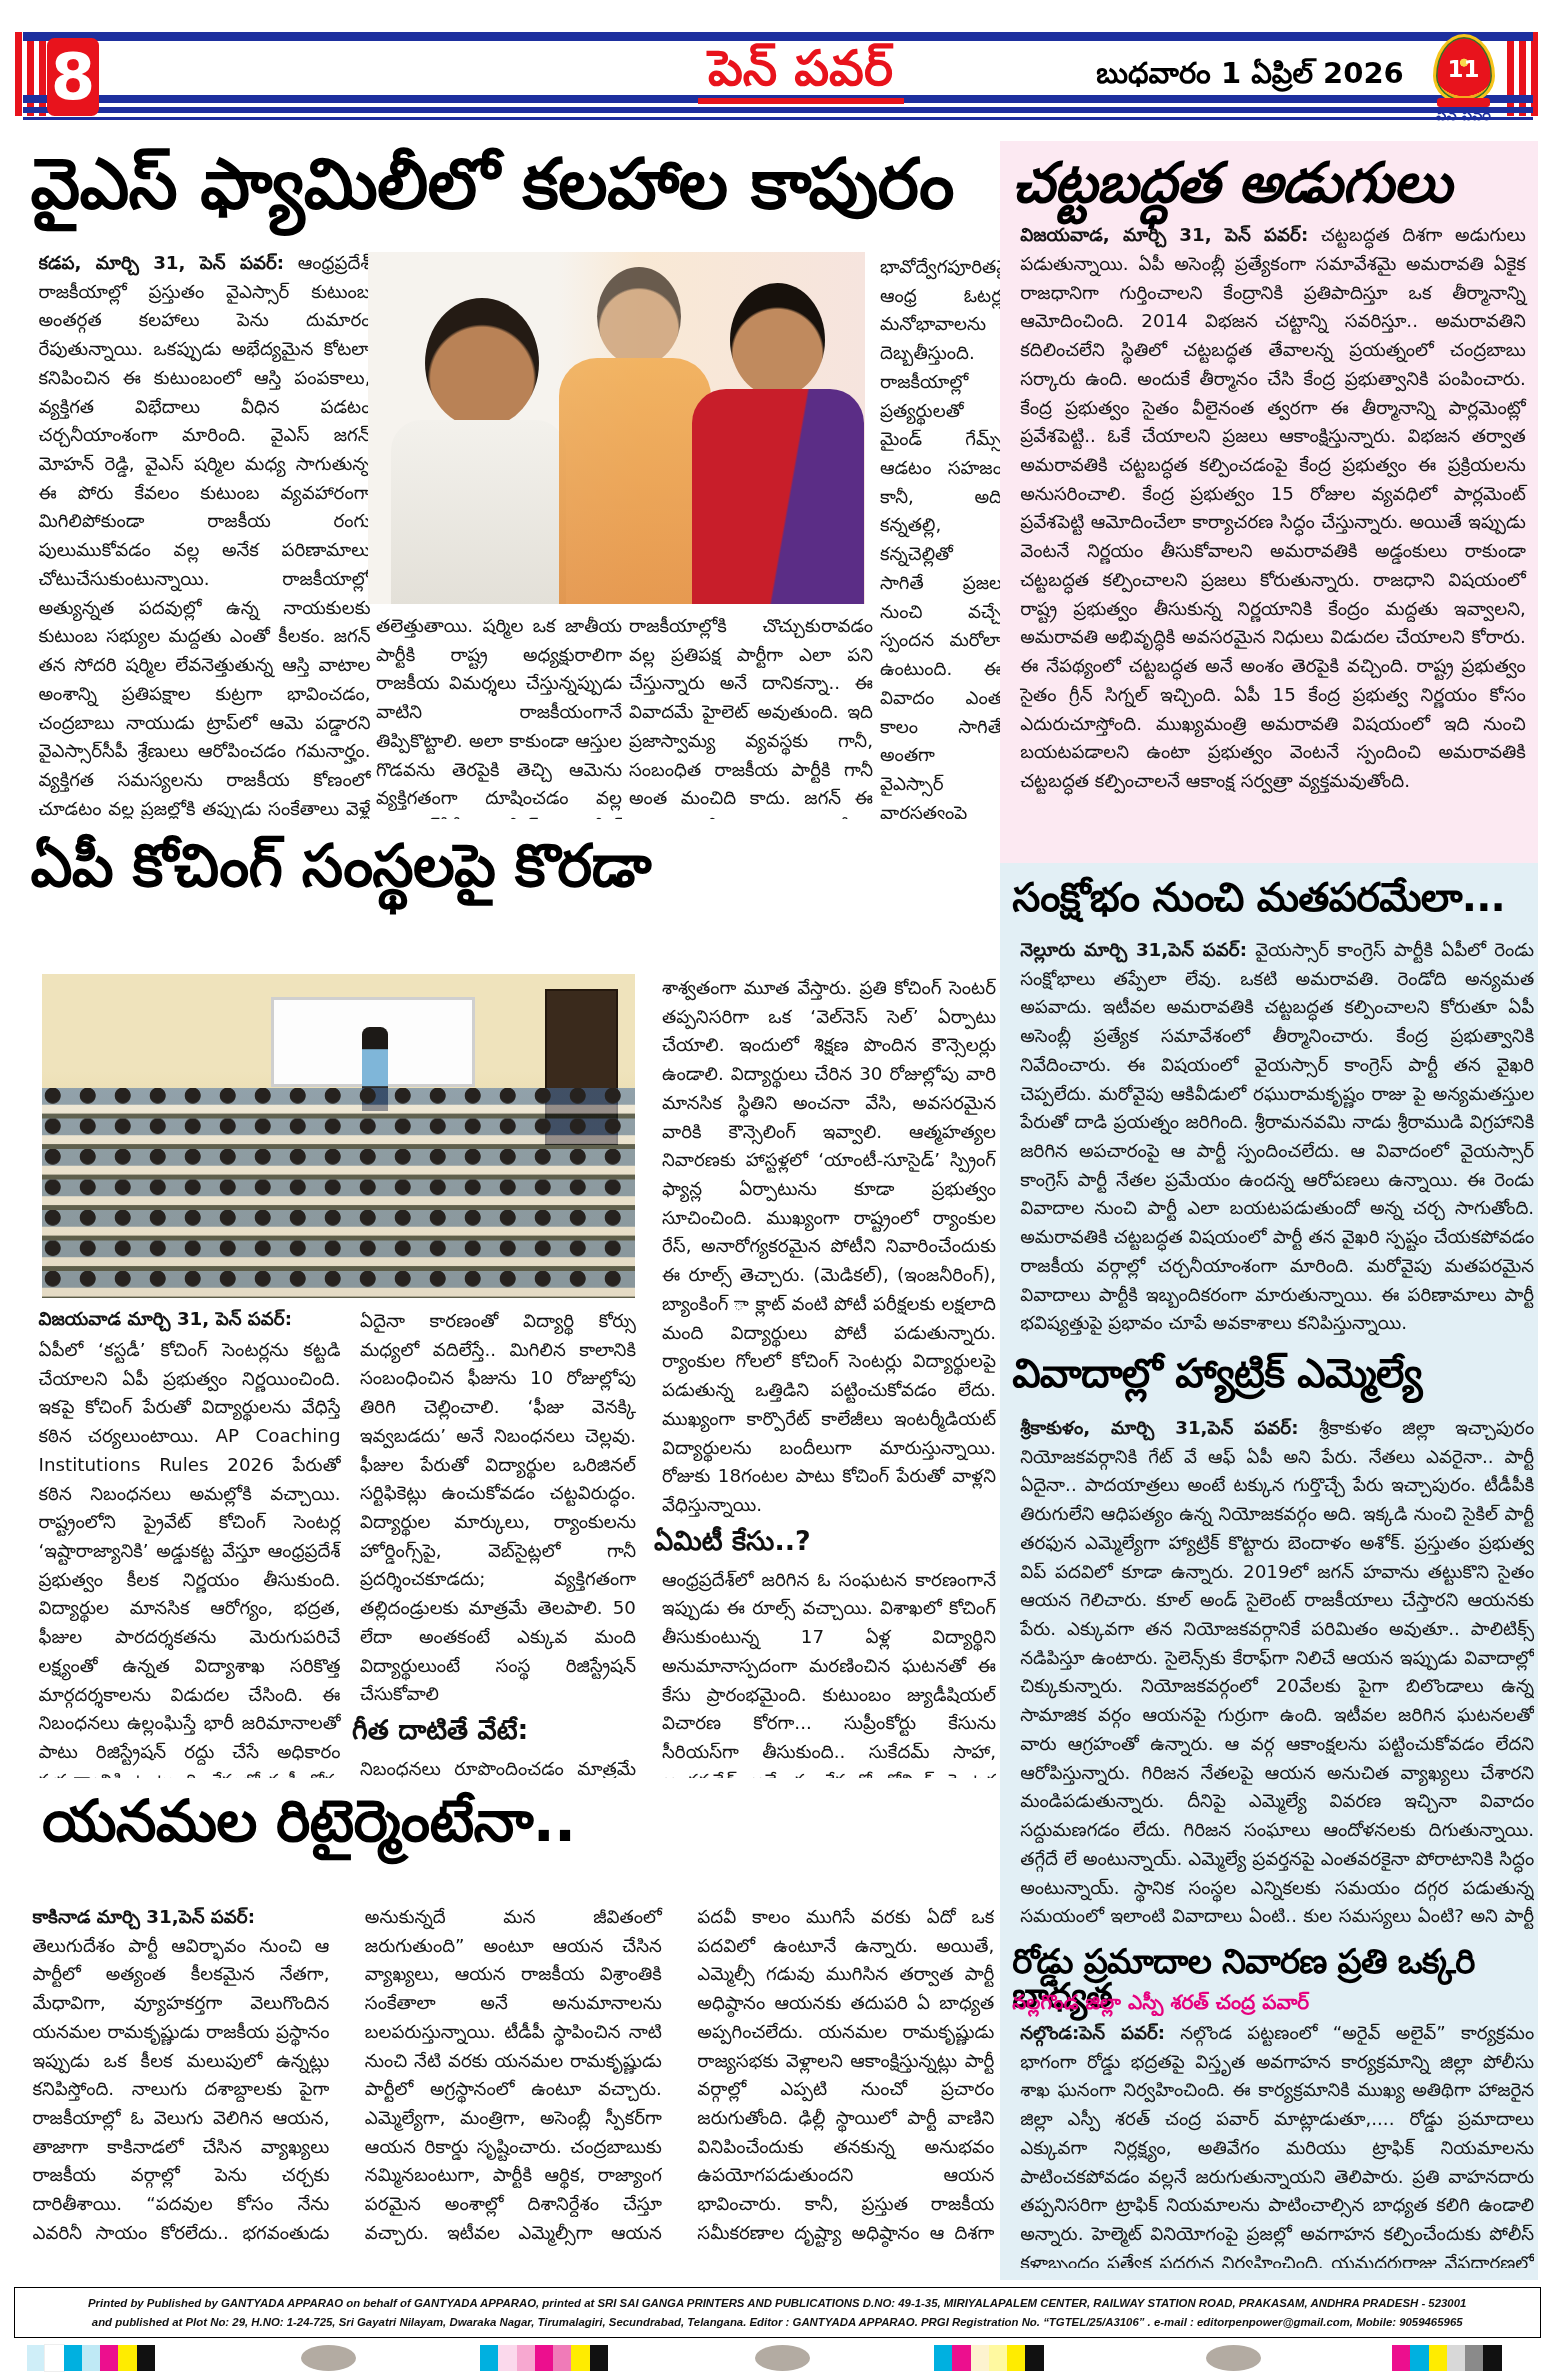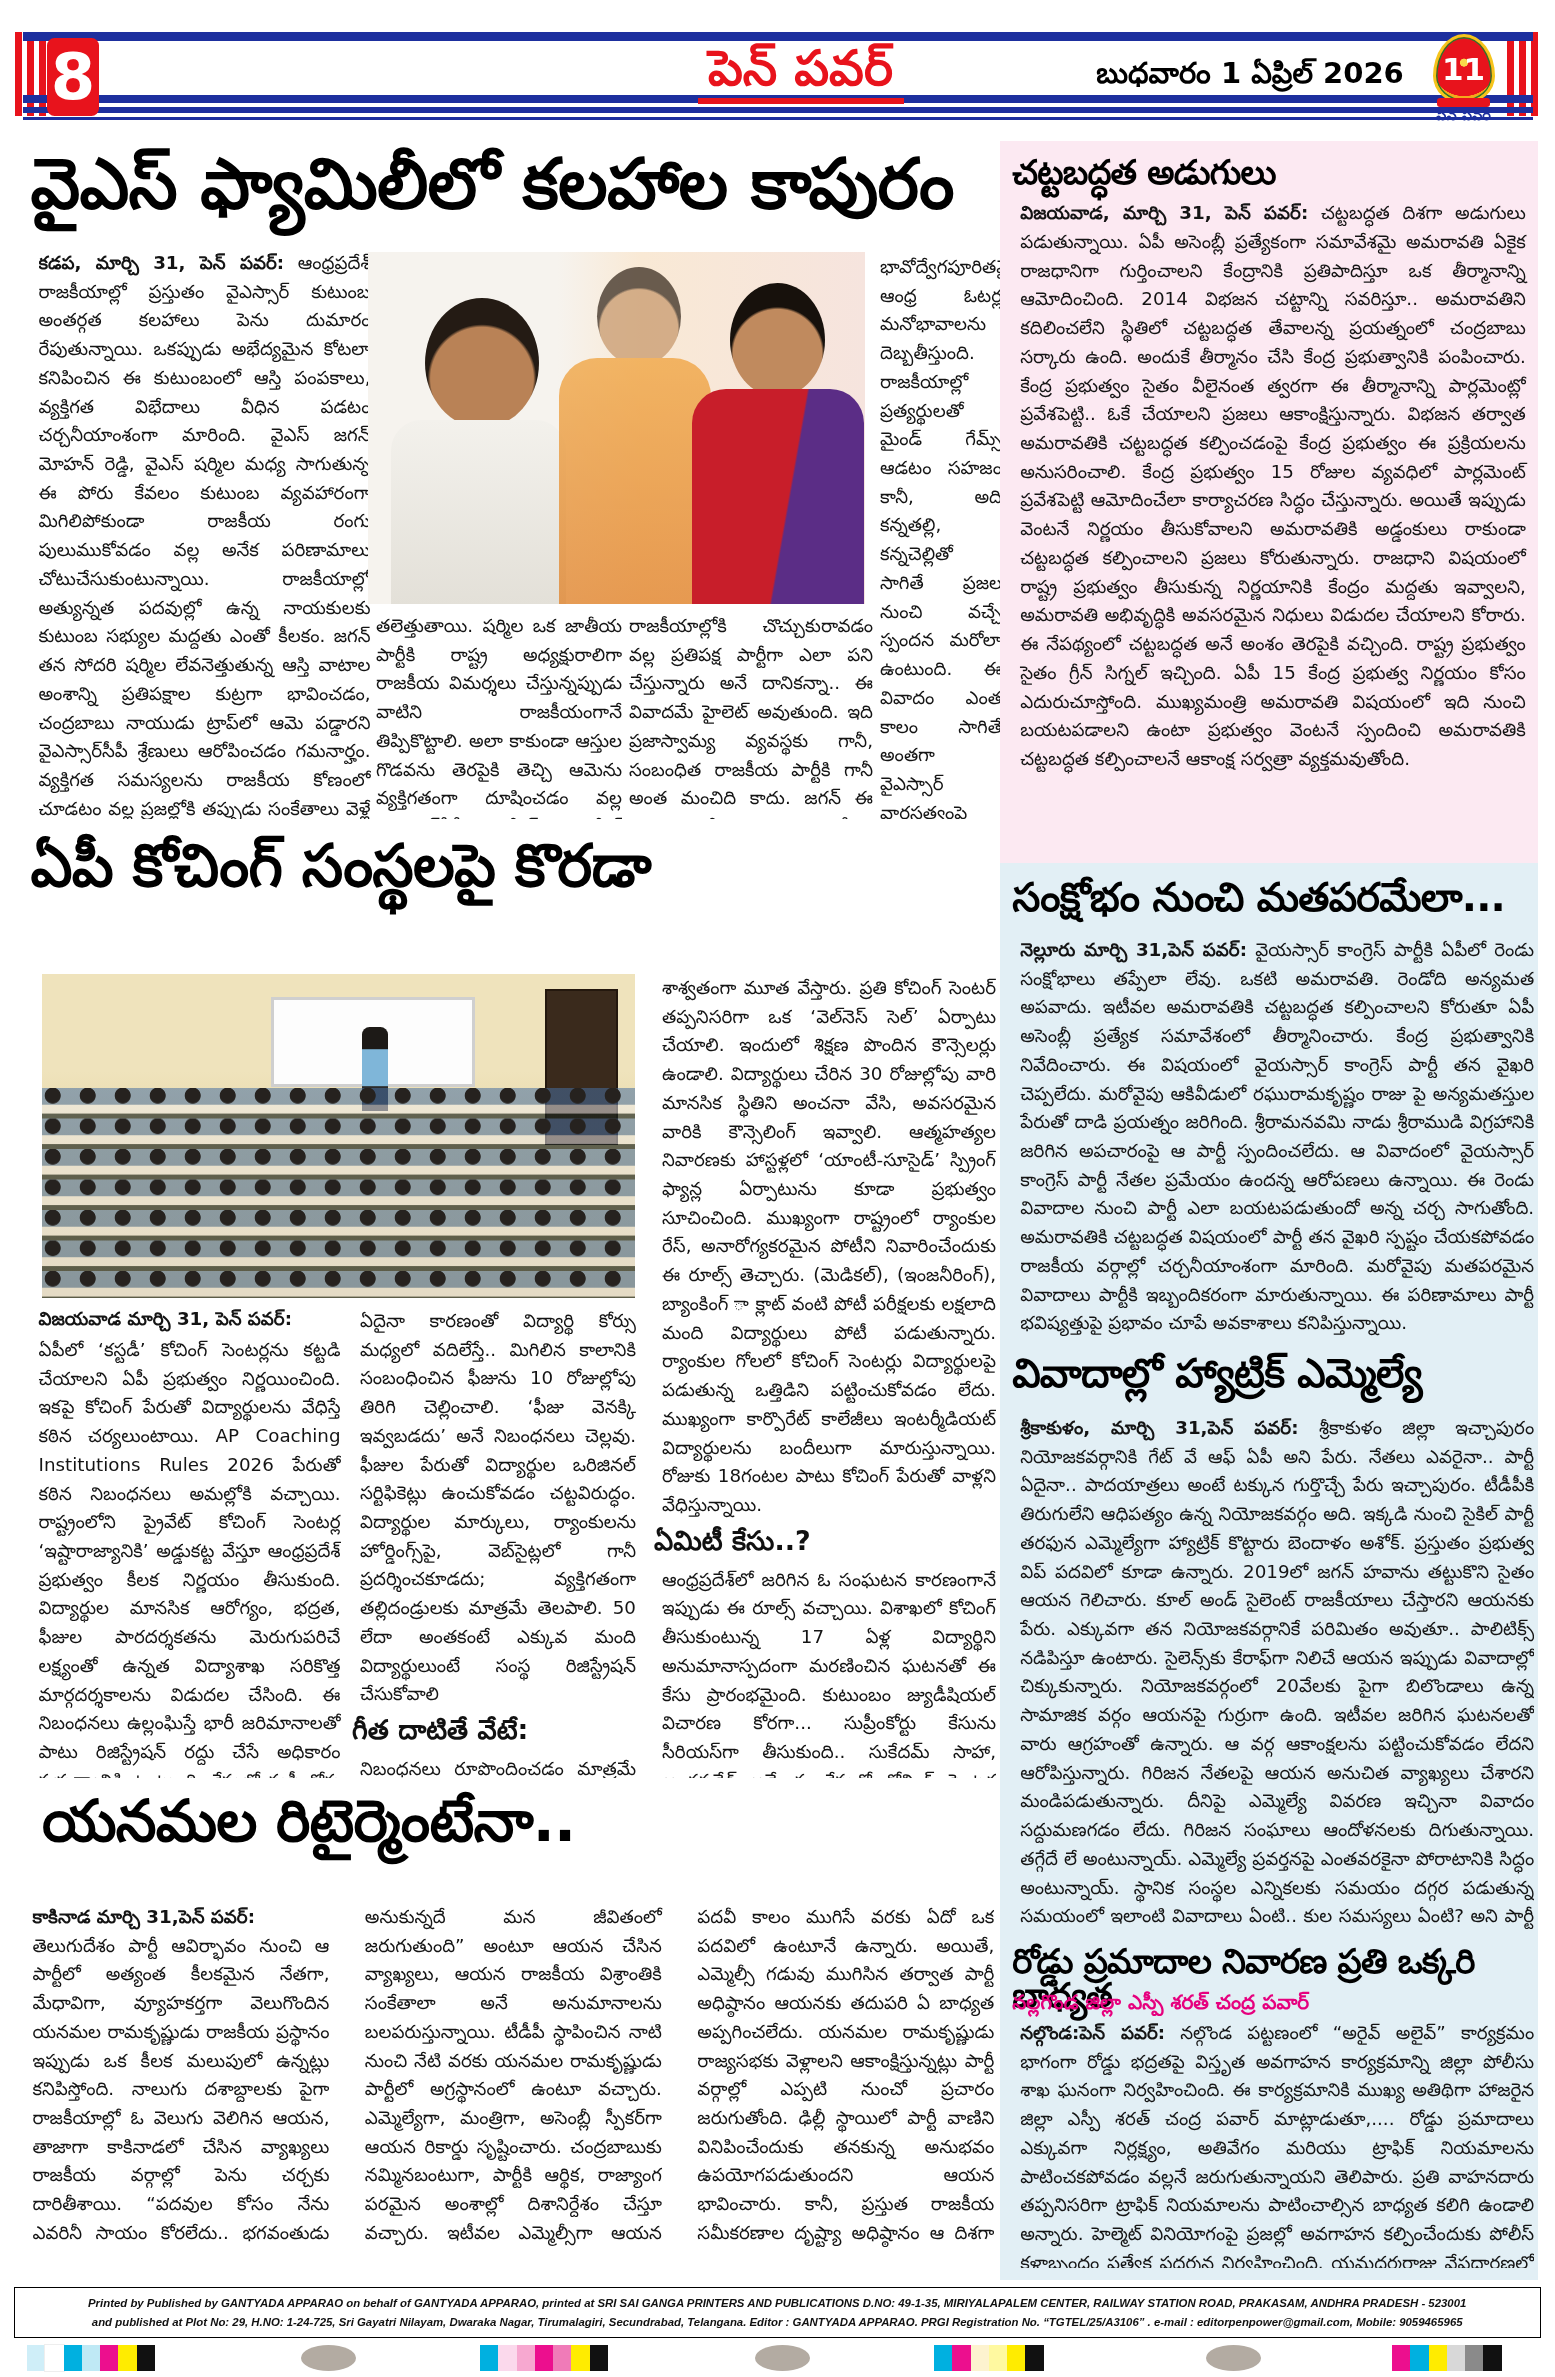--- a/index.html
+++ b/index.html
@@ -15,21 +15,21 @@
   .pageno{
     background:#e8131c;color:#fff;font-weight:bold;font-size:64px;
     display:flex;align-items:center;justify-content:center;border-radius:7.6px;
   }
   .masthead{color:#e8131c;font-weight:bold;font-size:49px;text-align:center;line-height:1.0;}
   .masthead-underline{background:#e8131c;height:6.9px;}
   .issue-date{font-weight:bold;font-size:29px;color:#000;}
   .logo-shield{
     width:56px;height:64px;background:radial-gradient(circle at 50% 40%,#f9d84a 0 8%,#e8131c 9% 70%,#f5a81c 71%);
     border:3px solid #f5c51c;border-radius:50% 50% 50% 50%/60% 60% 40% 40%;
-    display:flex;align-items:center;justify-content:center;color:#fff;font-weight:bold;font-size:31px;
+    display:flex;align-items:center;justify-content:center;color:#fff;font-weight:bold;font-size:23px;
     box-shadow:0 0 0 1.5px #2a7a2a inset;
   }
   .logo-ribbon{background:#e8131c;height:9.1px;border-radius:3px;}
   .logo-name{color:#1d2f9e;font-weight:bold;font-size:14.5px;text-align:center;}
   
   .headline-xl{font-weight:bold;color:#000;letter-spacing:-0.8px;line-height:1.0;}
   .body-txt{font-size:18.3px;line-height:1.57;text-align:justify;color:#141414;margin-left:8px;}
   .body-txt .dl{font-weight:bold;}
   .subhead{font-weight:bold;font-size:27px;margin:5px 0 3px 0;}
   .pink-sec{background:#fce9f2;}
@@ -105,21 +105,21 @@
     <div class="head" style="left:42px;top:7.6px;width:95px;height:114px;background:radial-gradient(circle at 50% 62%,#c08a5e 0 52%,#17110c 55%);"></div>
     <div style="position:absolute;left:3.8px;top:114px;width:172px;height:215px;background:linear-gradient(100deg,#c81e2a 0 55%,#5b2d86 56%);border-radius:34px 34px 0 0;"></div>
   </div>
 </div>
 
 <div class="abs body-txt" style="left:368px;top:612px;width:246px;height:207px;overflow:hidden;">తలెత్తుతాయి. షర్మిల ఒక జాతీయ పార్టీకి రాష్ట్ర అధ్యక్షురాలిగా రాజకీయ విమర్శలు చేస్తున్నప్పుడు వాటిని రాజకీయంగానే తిప్పికొట్టాలి. అలా కాకుండా ఆస్తుల గొడవను తెరపైకి తెచ్చి ఆమెను వ్యక్తిగతంగా దూషించడం వల్ల వైఎస్సార్‌సీపీ ఇమేజ్ డ్యామేజ్ అవుతోంది తప్ప ప్రత్యర్థులకు ఆయుధాలు ఇచ్చినట్లు అవుతోందన్న అభిప్రాయం వినిపిస్తోంది. కుటుంబ సమస్యలను నాలుగు గోడల మధ్య పరిష్కరించుకోకపోవడం వల్ల రాజకీయంగా భారీ మూల్యం చెల్లించుకోవాల్సి వస్తుంది. ఒకప్పుడు జగన్ వెనుక కొండంత అండగా నిలిచిన విజయమ్మ, షర్మిల నేడు ఆయనకు దూరంగా జరగడం అనేది</div>
 <div class="abs body-txt" style="left:621px;top:612px;width:244px;height:207px;overflow:hidden;">రాజకీయాల్లోకి చొచ్చుకురావడం వల్ల ప్రతిపక్ష పార్టీగా ఎలా పని చేస్తున్నారు అనే దానికన్నా.. ఈ వివాదమే హైలెట్ అవుతుంది. ఇది ప్రజాస్వామ్య వ్యవస్థకు గానీ, సంబంధిత రాజకీయ పార్టీకి గానీ అంత మంచిది కాదు. జగన్ ఈ అంశాన్ని కేవలం ఒక రాజకీయ నాయకుడిలా కాకుండా ఒక అన్నగా కుటుంబ పరిధిలోనే ముగించుకుంటేనే ఆయన వ్యక్తిగత ఇమేజ్‌కు మేలు జరుగుతుంది. లేకపోతే ఈ అంతర్గత కలహాలే భవిష్యత్తులో వైఎస్సార్‌సీపీకి తీరని నష్టం చేకూర్చే అవకాశాలు మెండుగా ఉన్నాయి.</div>
 <div class="abs body-txt" style="left:872px;top:253px;width:122px;height:566px;overflow:hidden;">భావోద్వేగపూరితమైన ఆంధ్ర ఓటర్ల మనోభావాలను దెబ్బతీస్తుంది. రాజకీయాల్లో ప్రత్యర్థులతో మైండ్ గేమ్స్ ఆడటం సహజం కానీ, అది కన్నతల్లి, కన్నచెల్లితో సాగితే ప్రజల నుంచి వచ్చే స్పందన మరోలా ఉంటుంది. ఈ వివాదం ఎంత కాలం సాగితే అంతగా వైఎస్సార్ వారసత్వంపై ప్రజలకున్న నమ్మకం సడలిపోయే ప్రమాదం పొంచి ఉంది. వ్యక్తిగత ఆస్తుల వివాదాలు</div>
 
 <div class="abs pink-sec" style="left:1000px;top:141px;width:538px;height:722px;">
-  <div class="headline-xl" style="font-size:34px;padding:13.7px 12.2px 7.6px 12.2px;">చట్టబద్ధత అడుగులు</div>
+  <div class="headline-xl" style="font-size:56px;padding:13.7px 12.2px 7.6px 12.2px;font-style:italic;">చట్టబద్ధత అడుగులు</div>
   <div class="body-txt" style="padding:3px 12.2px;height:625px;overflow:hidden;">
     <span class="dl">విజయవాడ, మార్చి 31, పెన్ పవర్:</span>
     <span>చట్టబద్ధత దిశగా అడుగులు పడుతున్నాయి. ఏపీ అసెంబ్లీ ప్రత్యేకంగా సమావేశమై అమరావతి ఏకైక రాజధానిగా గుర్తించాలని కేంద్రానికి ప్రతిపాదిస్తూ ఒక తీర్మానాన్ని ఆమోదించింది. 2014 విభజన చట్టాన్ని సవరిస్తూ.. అమరావతిని కదిలించలేని స్థితిలో చట్టబద్ధత తేవాలన్న ప్రయత్నంలో చంద్రబాబు సర్కారు ఉంది. అందుకే తీర్మానం చేసి కేంద్ర ప్రభుత్వానికి పంపించారు. కేంద్ర ప్రభుత్వం సైతం వీలైనంత త్వరగా ఈ తీర్మానాన్ని పార్లమెంట్లో ప్రవేశపెట్టి.. ఓకే చేయాలని ప్రజలు ఆకాంక్షిస్తున్నారు. విభజన తర్వాత అమరావతికి చట్టబద్ధత కల్పించడంపై కేంద్ర ప్రభుత్వం ఈ ప్రక్రియలను అనుసరించాలి. కేంద్ర ప్రభుత్వం 15 రోజుల వ్యవధిలో పార్లమెంట్ ప్రవేశపెట్టి ఆమోదించేలా కార్యాచరణ సిద్ధం చేస్తున్నారు. అయితే ఇప్పుడు వెంటనే నిర్ణయం తీసుకోవాలని అమరావతికి అడ్డంకులు రాకుండా చట్టబద్ధత కల్పించాలని ప్రజలు కోరుతున్నారు. రాజధాని విషయంలో రాష్ట్ర ప్రభుత్వం తీసుకున్న నిర్ణయానికి కేంద్రం మద్దతు ఇవ్వాలని, అమరావతి అభివృద్ధికి అవసరమైన నిధులు విడుదల చేయాలని కోరారు. ఈ నేపథ్యంలో చట్టబద్ధత అనే అంశం తెరపైకి వచ్చింది. రాష్ట్ర ప్రభుత్వం సైతం గ్రీన్ సిగ్నల్ ఇచ్చింది. ఏపీ 15 కేంద్ర ప్రభుత్వ నిర్ణయం కోసం ఎదురుచూస్తోంది. ముఖ్యమంత్రి అమరావతి విషయంలో ఇది నుంచి బయటపడాలని ఉంటా ప్రభుత్వం వెంటనే స్పందించి అమరావతికి చట్టబద్ధత కల్పించాలనే ఆకాంక్ష సర్వత్రా వ్యక్తమవుతోంది.</span>
   </div>
 </div>
 
 <div class="abs blue-sec" style="left:1000px;top:863px;width:538px;height:1417px;">
 
   <div class="abs headline-xl" style="left:12.2px;top:13.7px;width:514px;font-size:40px;">సంక్షోభం నుంచి మతపరమేలా...</div>
   <div class="abs body-txt" style="left:12.2px;top:73px;width:514px;height:404px;overflow:hidden;">

